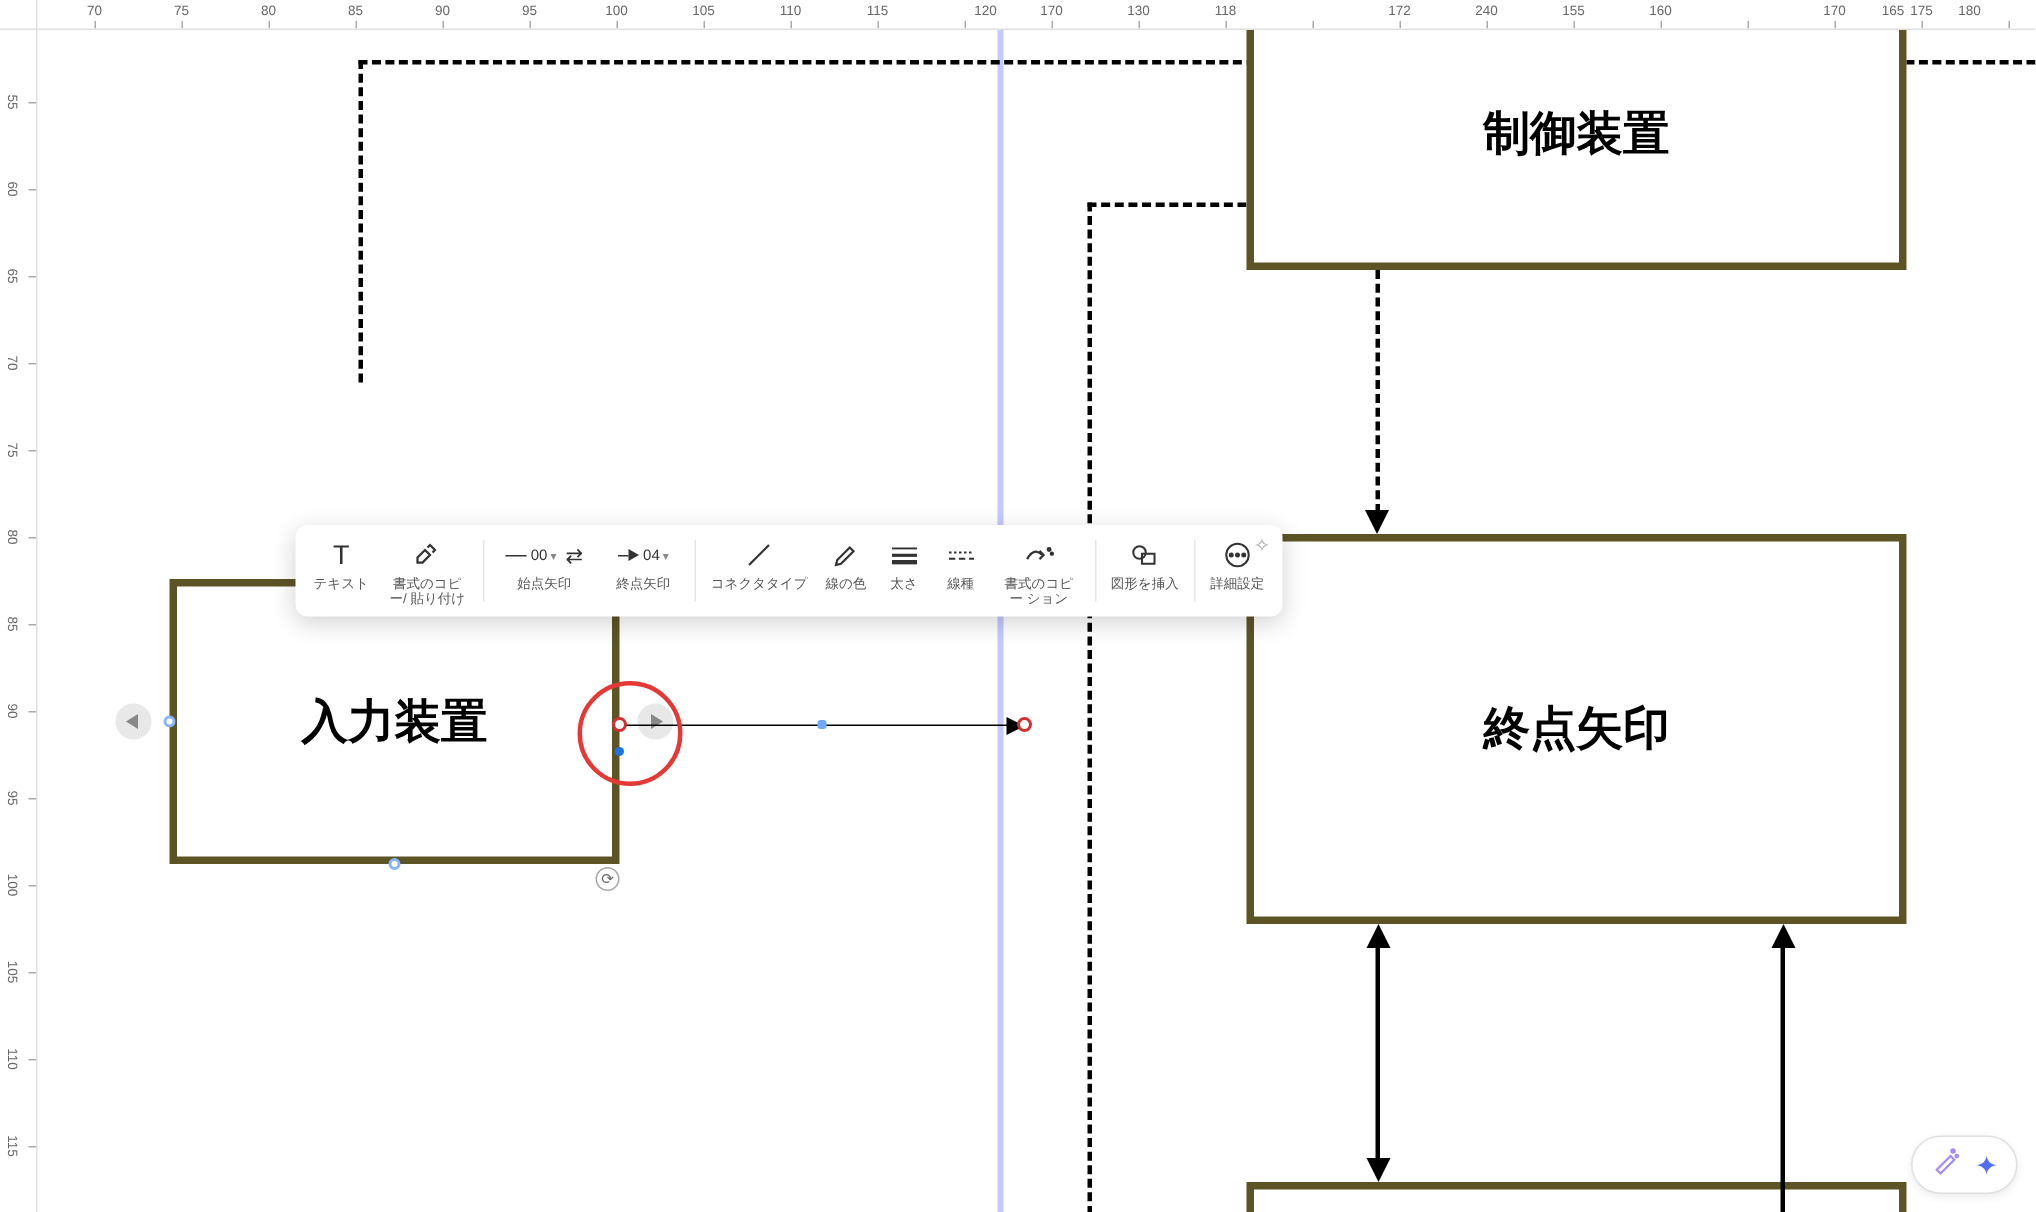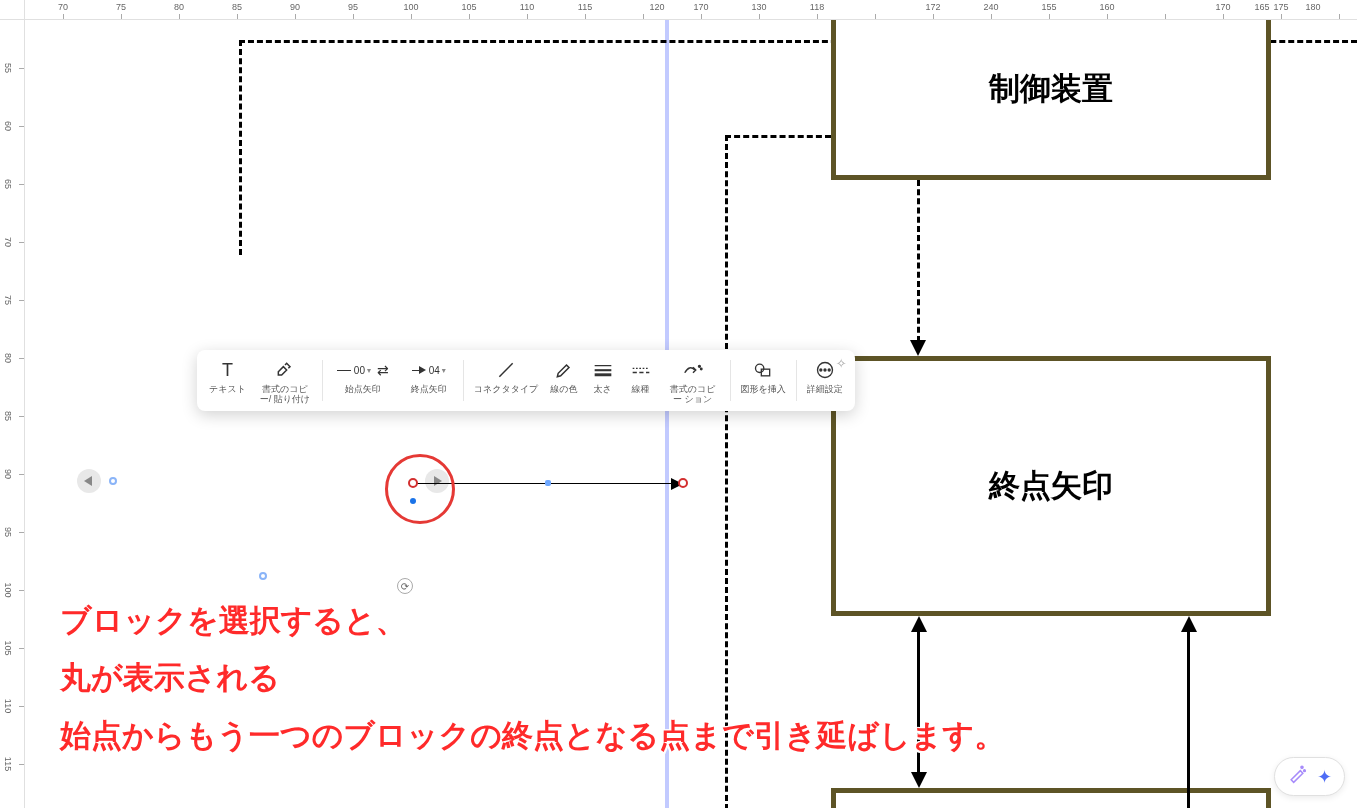--- a/index.html
+++ b/index.html
@@ -397,20 +397,23 @@
   <div class="dash-v" id="dashInnerV" style="left: 700px; top: 115px; height: 693px;"></div>
   <div class="dash-h" id="dashInnerTop" style="top: 115px; left: 700px; width: 106px;"></div>
 
   <div class="box" id="boxControl" style="left: 806px; top: -22px; width: 440px; height: 182px;">
     <span>制御装置</span>
   </div>
   <div class="box" id="boxAlu" style="left: 806px; top: 336px; width: 440px; height: 260px;">
     <span>終点矢印</span>
   </div>
   <div class="box" id="boxBottom" style="left: 806px; top: 768px; width: 440px; height: 200px;"></div>
+  <div class="box" id="boxInput" style="left: 88px; top: 366px; width: 300px; height: 190px;">
+    <span>入力装置</span>
+  </div>
 
   <div class="sel-dot" id="selDotTop" style="left: 238px; top: 366px;"></div>
   <div class="sel-dot" id="selDotBottom" style="left: 238px; top: 556px;"></div>
   <div class="sel-dot" id="selDotLeft" style="left: 88px; top: 461px;"></div>
   <div class="play-handle left" id="playLeft" style="left: 64px; top: 461px;"></div>
   <div class="play-handle" id="playRight" style="left: 412px; top: 461px;"></div>
   <div class="rotate-handle" id="rotHandle" style="left: 380px; top: 566px;">⟳</div>
 
   <div class="dash-v" style="border-left-style: dashed; left: 892px; top: 160px; height: 162px;" id="arrCtrl"></div>
   <div class="arrowhead down" id="arrCtrlHead" style="left: 885px; top: 320px;"></div>
@@ -550,25 +553,20 @@
             <circle cx="12" cy="12" r="9"></circle>
             <circle cx="7" cy="12" r="1.2" fill="#333"></circle>
             <circle cx="12" cy="12" r="1.2" fill="#333"></circle>
             <circle cx="17" cy="12" r="1.2" fill="#333"></circle>
           </svg>
       </div>
       <div class="tb-label">詳細設定</div>
     </div>
   </div>
 
-  <div class="annotation" id="ann" style="left: 35px; top: 572px;">
-      <div>ブロックを選択すると、</div>
-      <div>丸が表示される</div>
-      <div>始点からもう一つのブロックの終点となる点まで引き延ばします。</div>
-    </div>
 
   <div class="ai-pill">
     <span class="ai-btn" style="color:#a78bfa">
       <svg width="20" height="20" viewBox="0 0 24 24" fill="none" stroke="#a78bfa" stroke-width="1.8">
           <path d="M5 19L16 8l3 3L8 22l-3-3z"></path>
           <circle cx="18" cy="4" r="1.3" fill="#a78bfa"></circle>
           <circle cx="21" cy="8" r="1" fill="#a78bfa"></circle>
         </svg>
     </span>
     <span class="ai-btn" style="color:#4f6df5">✦</span>

